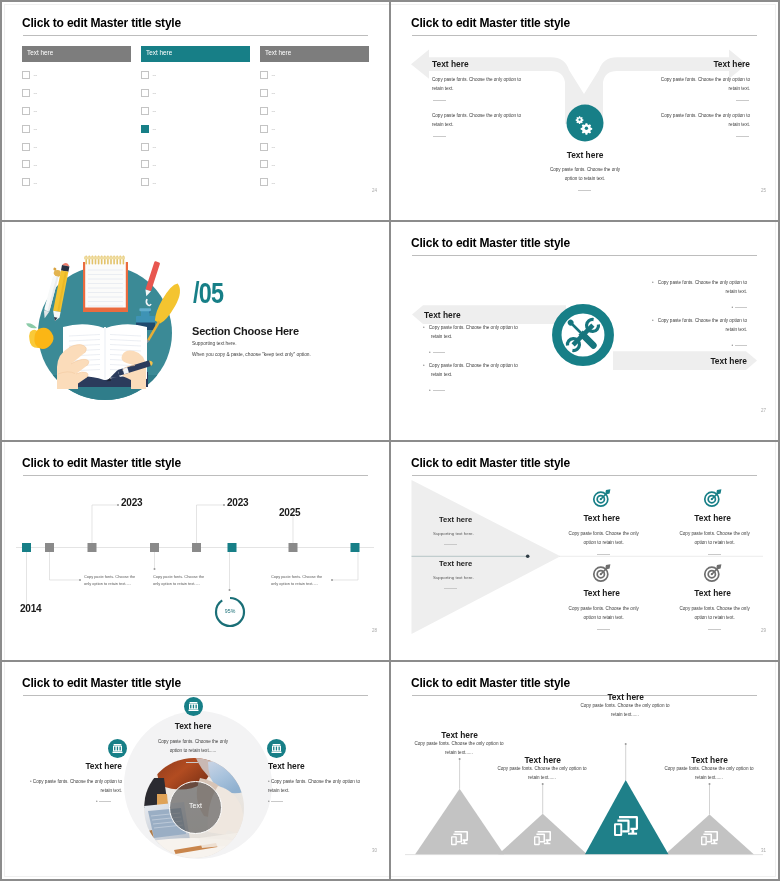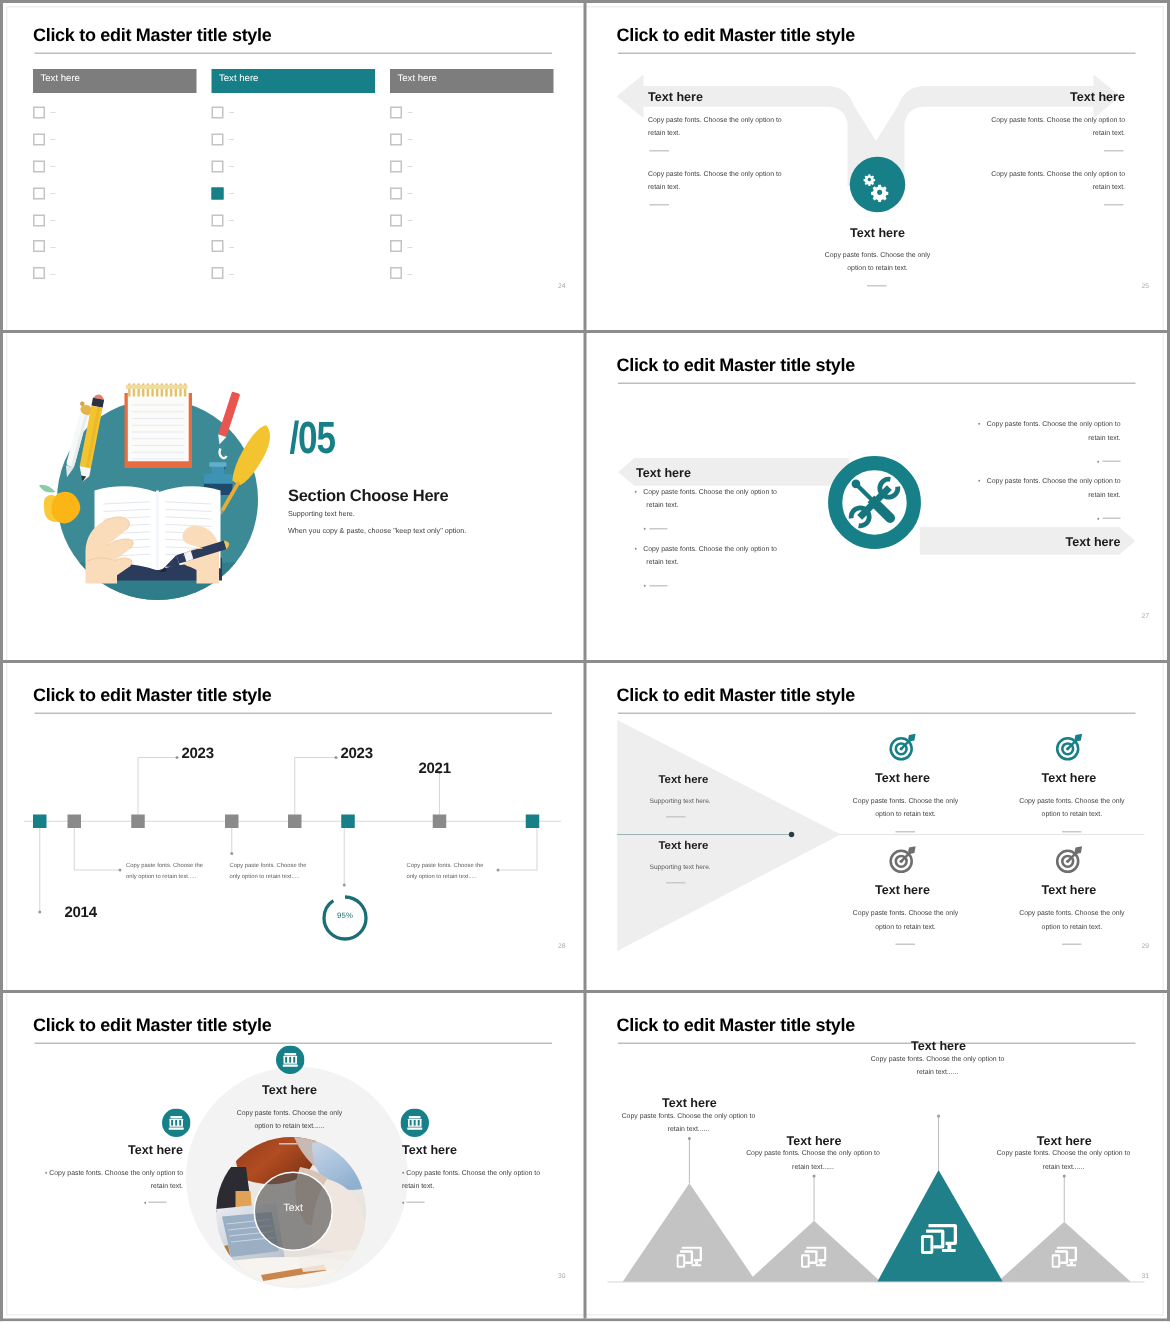--- a/index.html
+++ b/index.html
@@ -426,24 +426,24 @@
         <rect x="45" y="103" width="9" height="9" fill="#8a8a8a"></rect>
         <rect x="87.5" y="103" width="9" height="9" fill="#8a8a8a"></rect>
         <rect x="150" y="103" width="9" height="9" fill="#8a8a8a"></rect>
         <rect x="192" y="103" width="9" height="9" fill="#8a8a8a"></rect>
         <rect x="227.5" y="103" width="9" height="9" fill="#177f87"></rect>
         <rect x="288.5" y="103" width="9" height="9" fill="#8a8a8a"></rect>
         <rect x="350.5" y="103" width="9" height="9" fill="#177f87"></rect>
       </g>
     </svg>
 
-    <div class="yr" style="left:43px;top:163px">2014</div>
+    <div class="yr" style="left:20px;top:163px">2014</div>
     <div class="yr" style="left:121px;top:57px">2023</div>
     <div class="yr" style="left:227px;top:57px">2023</div>
-    <div class="yr" style="left:279px;top:67px">2021</div>
+    <div class="yr" style="left:279px;top:67px">2025</div>
 
     <div class="tnote" style="left:84px;top:133px">Copy paste fonts. Choose the only option to retain text.....</div>
     <div class="tnote" style="left:153px;top:133px">Copy paste fonts. Choose the only option to retain text.....</div>
     <div class="tnote" style="left:271px;top:133px">Copy paste fonts. Choose the only option to retain text.....</div>
 
     <svg class="abs" style="left:214px;top:156px" width="32" height="32" viewBox="0 0 32 32">
       <circle cx="16" cy="16" r="14" fill="none" stroke="#1a6f77" stroke-width="2.2" stroke-dasharray="79.17 8.80" transform="rotate(-90 16 16)" stroke-linecap="butt"></circle>
     </svg>
     <div class="abs" style="left:214px;top:168px;width:32px;text-align:center;font-size:5.2px;color:#1a6f77;letter-spacing:0.1px">95%</div>
     <div class="pno">28</div>

